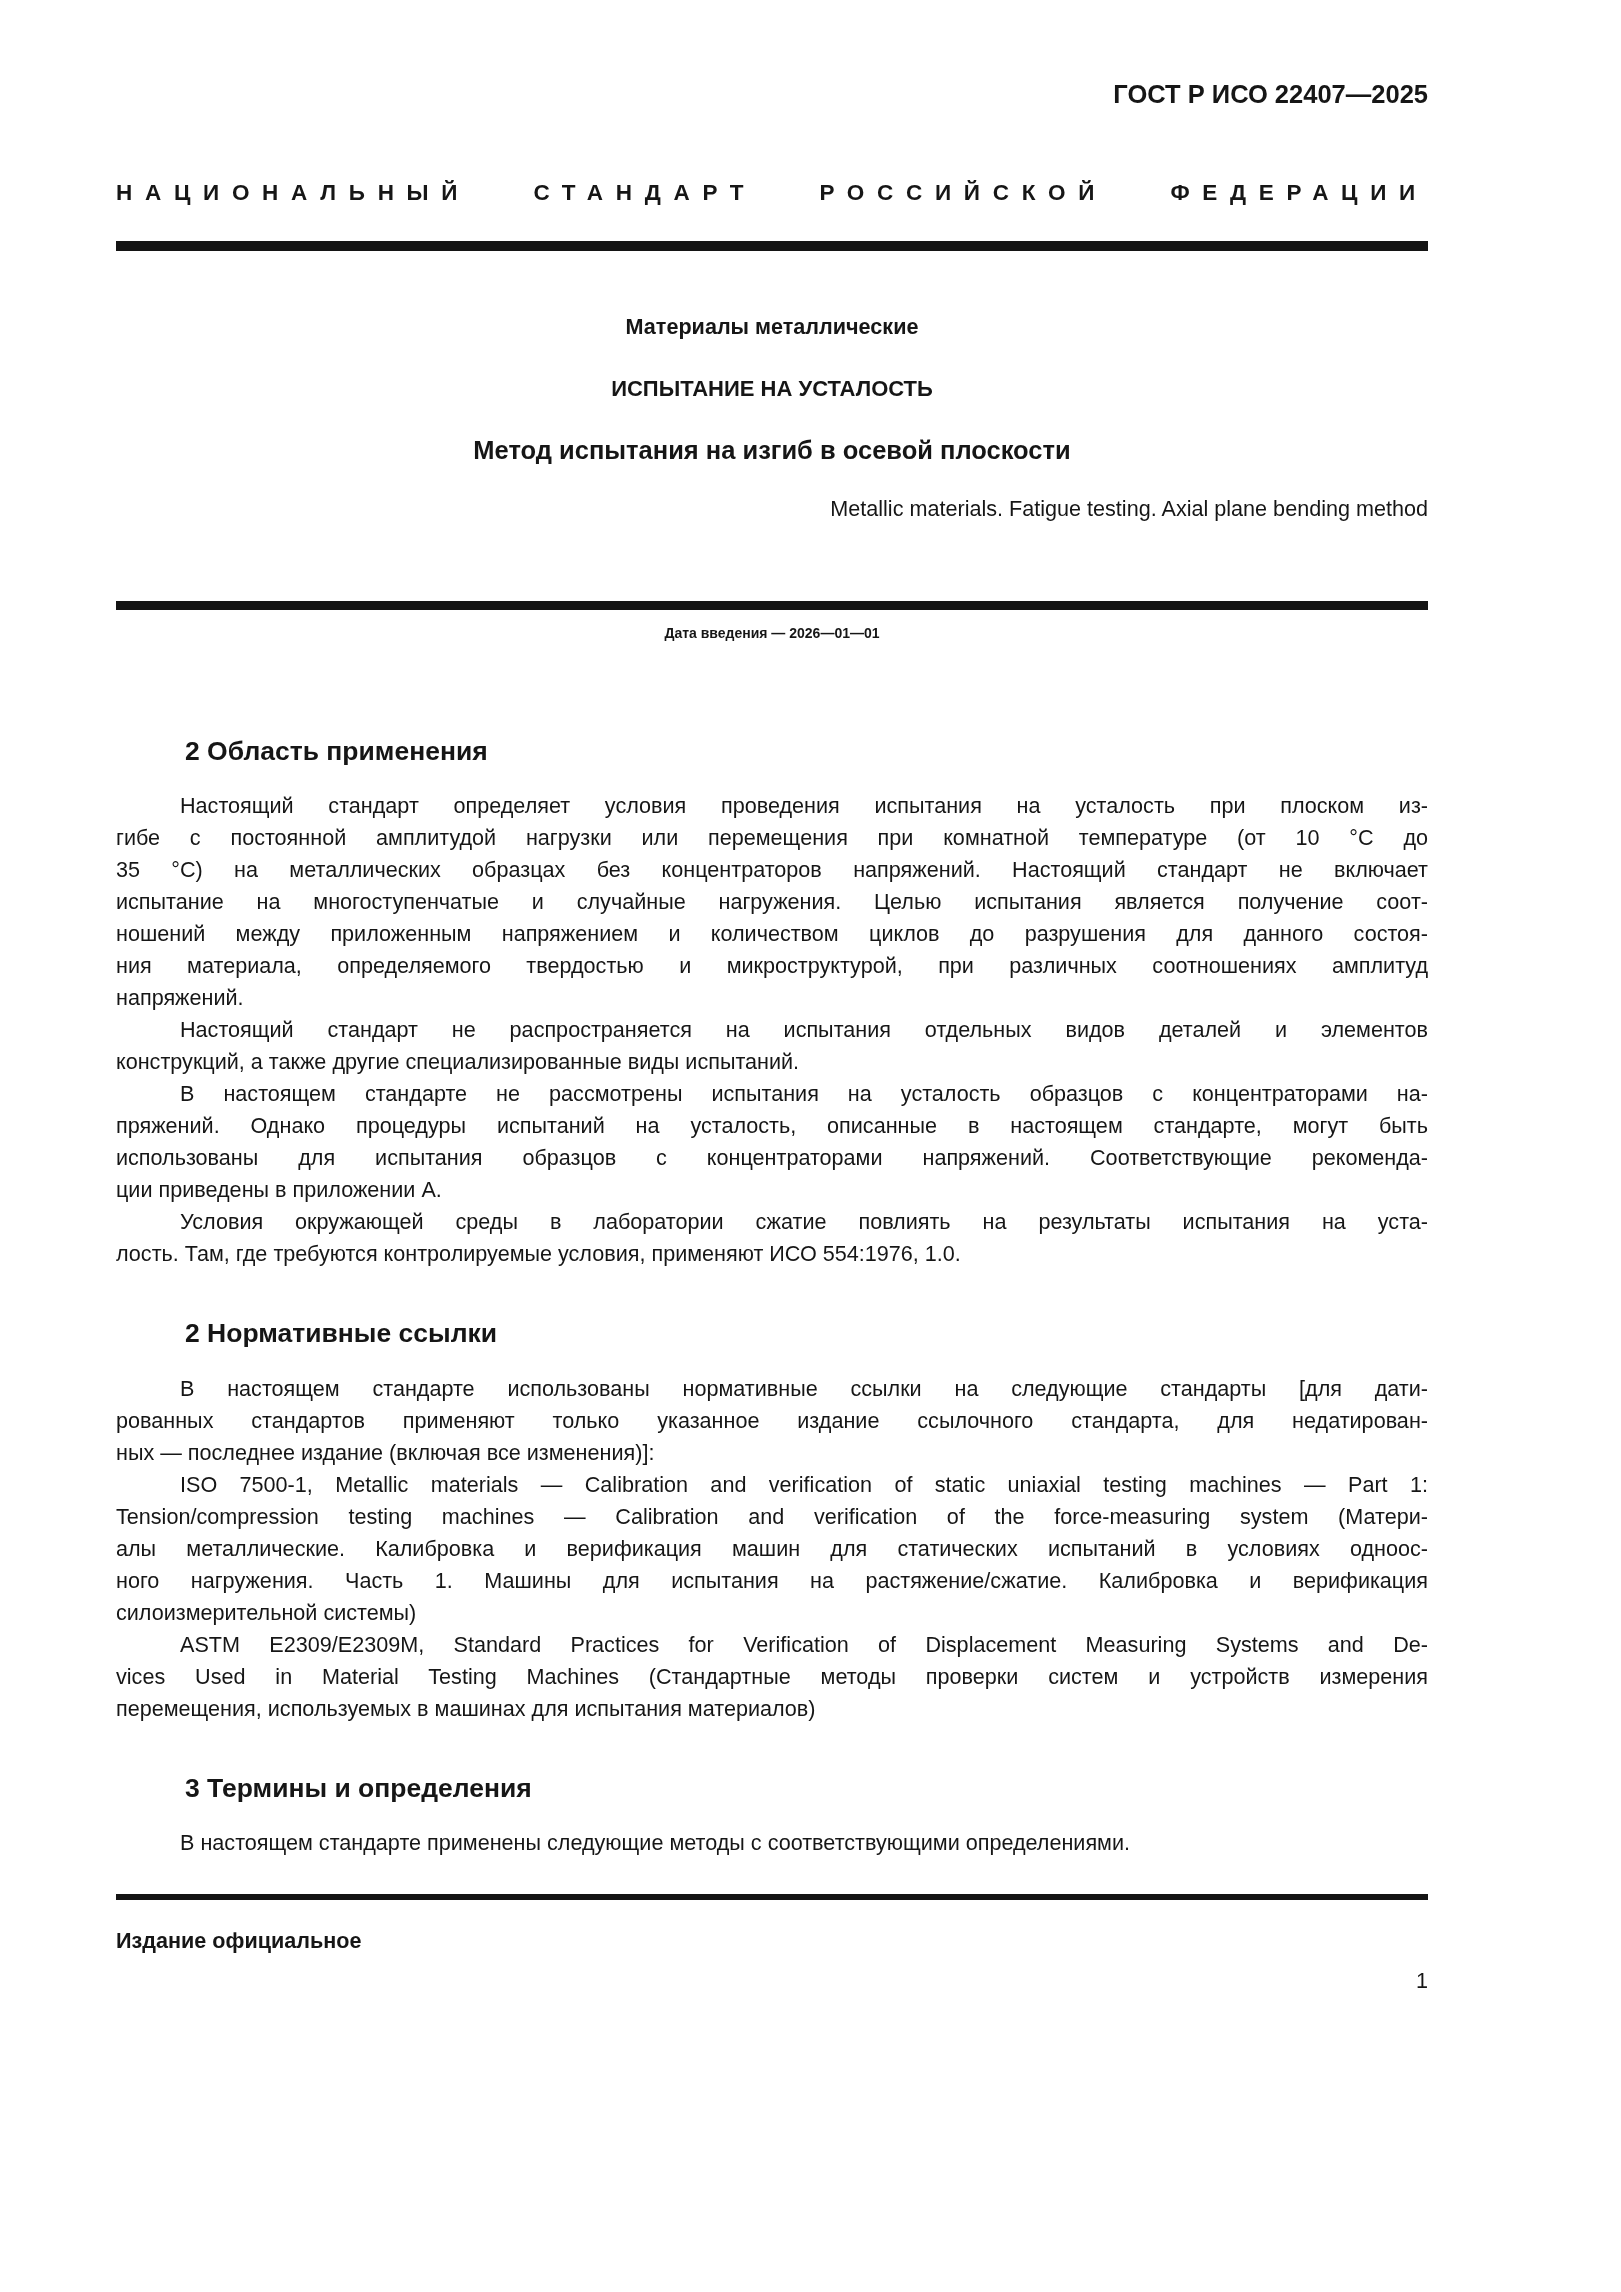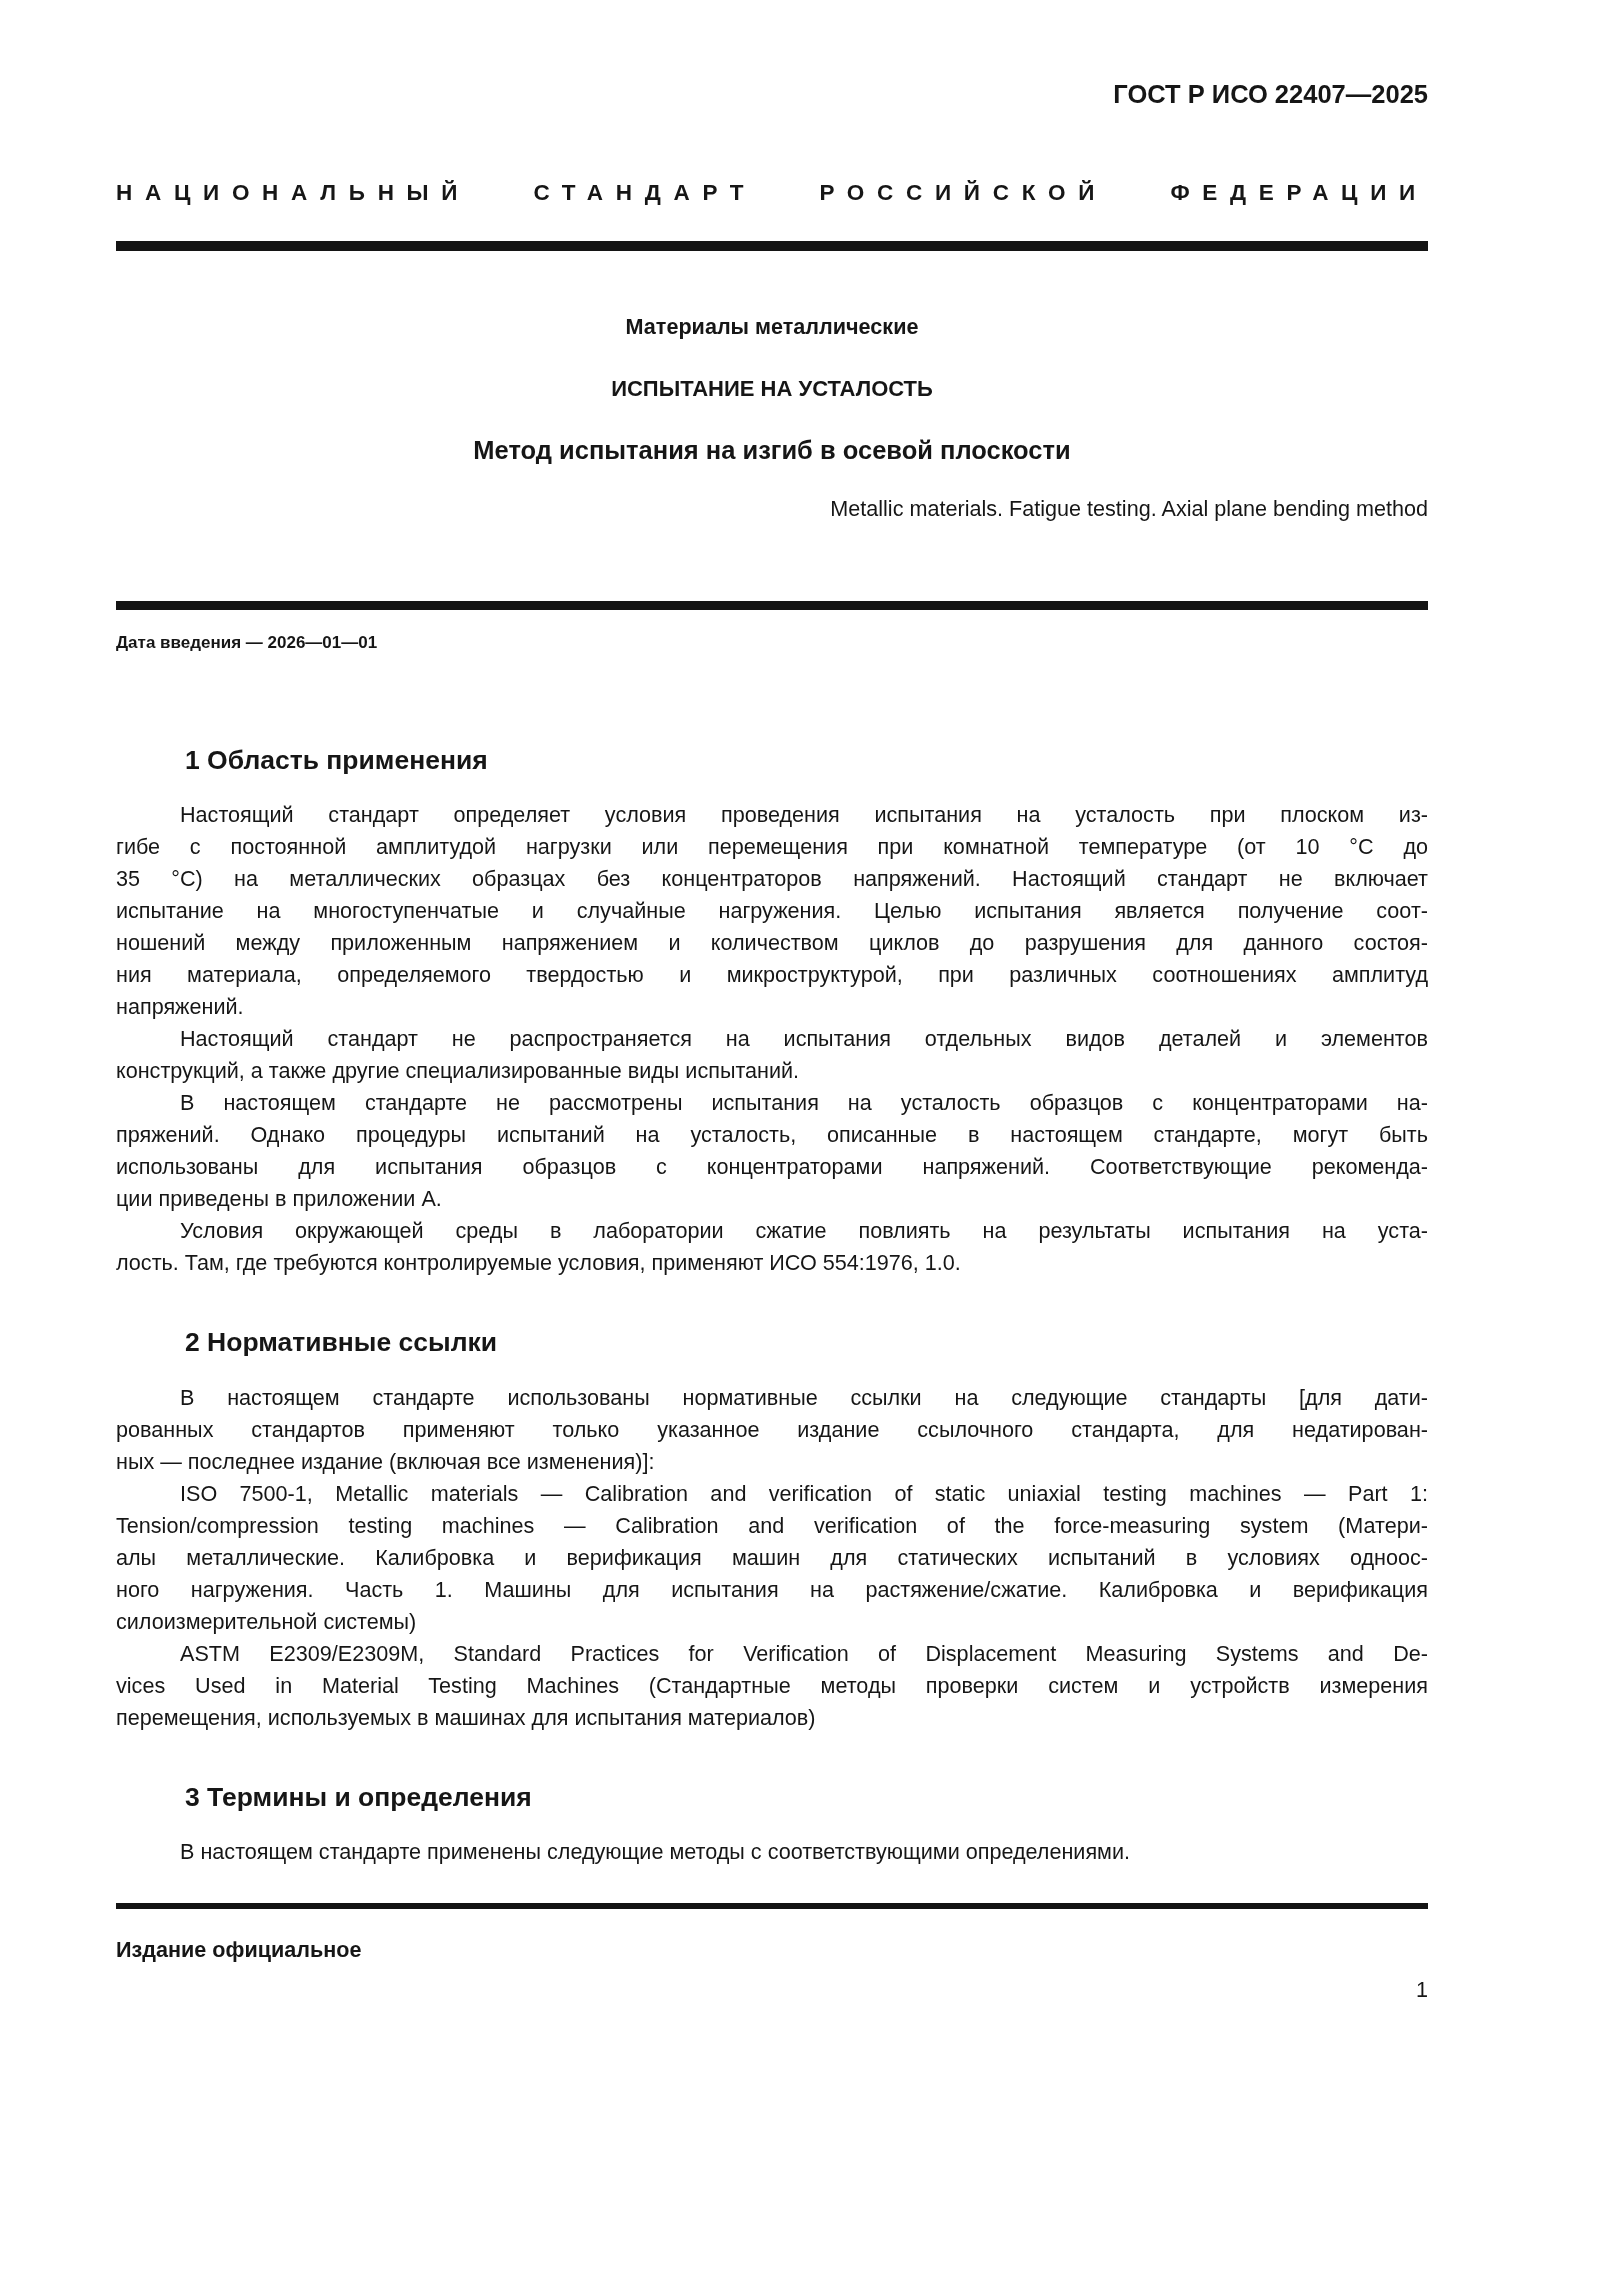--- a/index.html
+++ b/index.html
@@ -38,24 +38,24 @@
   }
   .bar { background: #141414; }
   .bar.b1 { height: 9.8px; margin-top: 34px; }
   .bar.b2 { height: 9.8px; margin-top: 78px; }
   .bar.b3 { height: 5.9px;  margin-top: 35px; }
   .t-group { margin-top: 62px; text-align: center; font-weight: bold; font-size: 21.6px; line-height: 27.4px; }
   .t-main  { margin-top: 33px; text-align: center; font-weight: bold; font-size: 22px; line-height: 31px; }
   .t-sub   { margin-top: 31px; text-align: center; font-weight: bold; font-size: 25.5px; line-height: 31px; }
   .t-en    { margin-top: 29px; text-align: right; font-size: 21.6px; line-height: 27.4px; }
   .intro-date {
-    margin-top: 19px;
-    text-align: left;
+    margin-top: 10px;
+    text-align: center;
     font-weight: bold;
-    font-size: 17px;
+    font-size: 14px;
     line-height: 27.4px;
   }
   #sections { margin-top: 87px; }
   .section + .section { margin-top: 47px; }
   .sec-heading {
     margin: 0 0 22.5px 69px;
     font-weight: bold;
     font-size: 26.5px;
     line-height: 33px;
   }
@@ -98,21 +98,21 @@
     <div class="t-main">ИСПЫТАНИЕ НА УСТАЛОСТЬ</div>
     <div class="t-sub">Метод испытания на изгиб в осевой плоскости</div>
     <div class="t-en">Metallic materials. Fatigue testing. Axial plane bending method</div>
 
     <div class="bar b2"></div>
 
     <div class="intro-date">Дата введения — 2026—01—01</div>
 
     <div id="sections">
         <div class="section">
-          <div class="sec-heading">1 Область применения</div>
+          <div class="sec-heading">2 Область применения</div>
           <div class="para">
             <div class="line first">Настоящий стандарт определяет условия проведения испытания на усталость при плоском из-</div>
             <div class="line">гибе с постоянной амплитудой нагрузки или перемещения при комнатной температуре (от 10 °С до</div>
             <div class="line">35 °С) на металлических образцах без концентраторов напряжений. Настоящий стандарт не включает</div>
             <div class="line">испытание на многоступенчатые и случайные нагружения. Целью испытания является получение соот-</div>
             <div class="line">ношений между приложенным напряжением и количеством циклов до разрушения для данного состоя-</div>
             <div class="line">ния материала, определяемого твердостью и микроструктурой, при различных соотношениях амплитуд</div>
             <div class="line last">напряжений.</div>
           </div>
           <div class="para">

